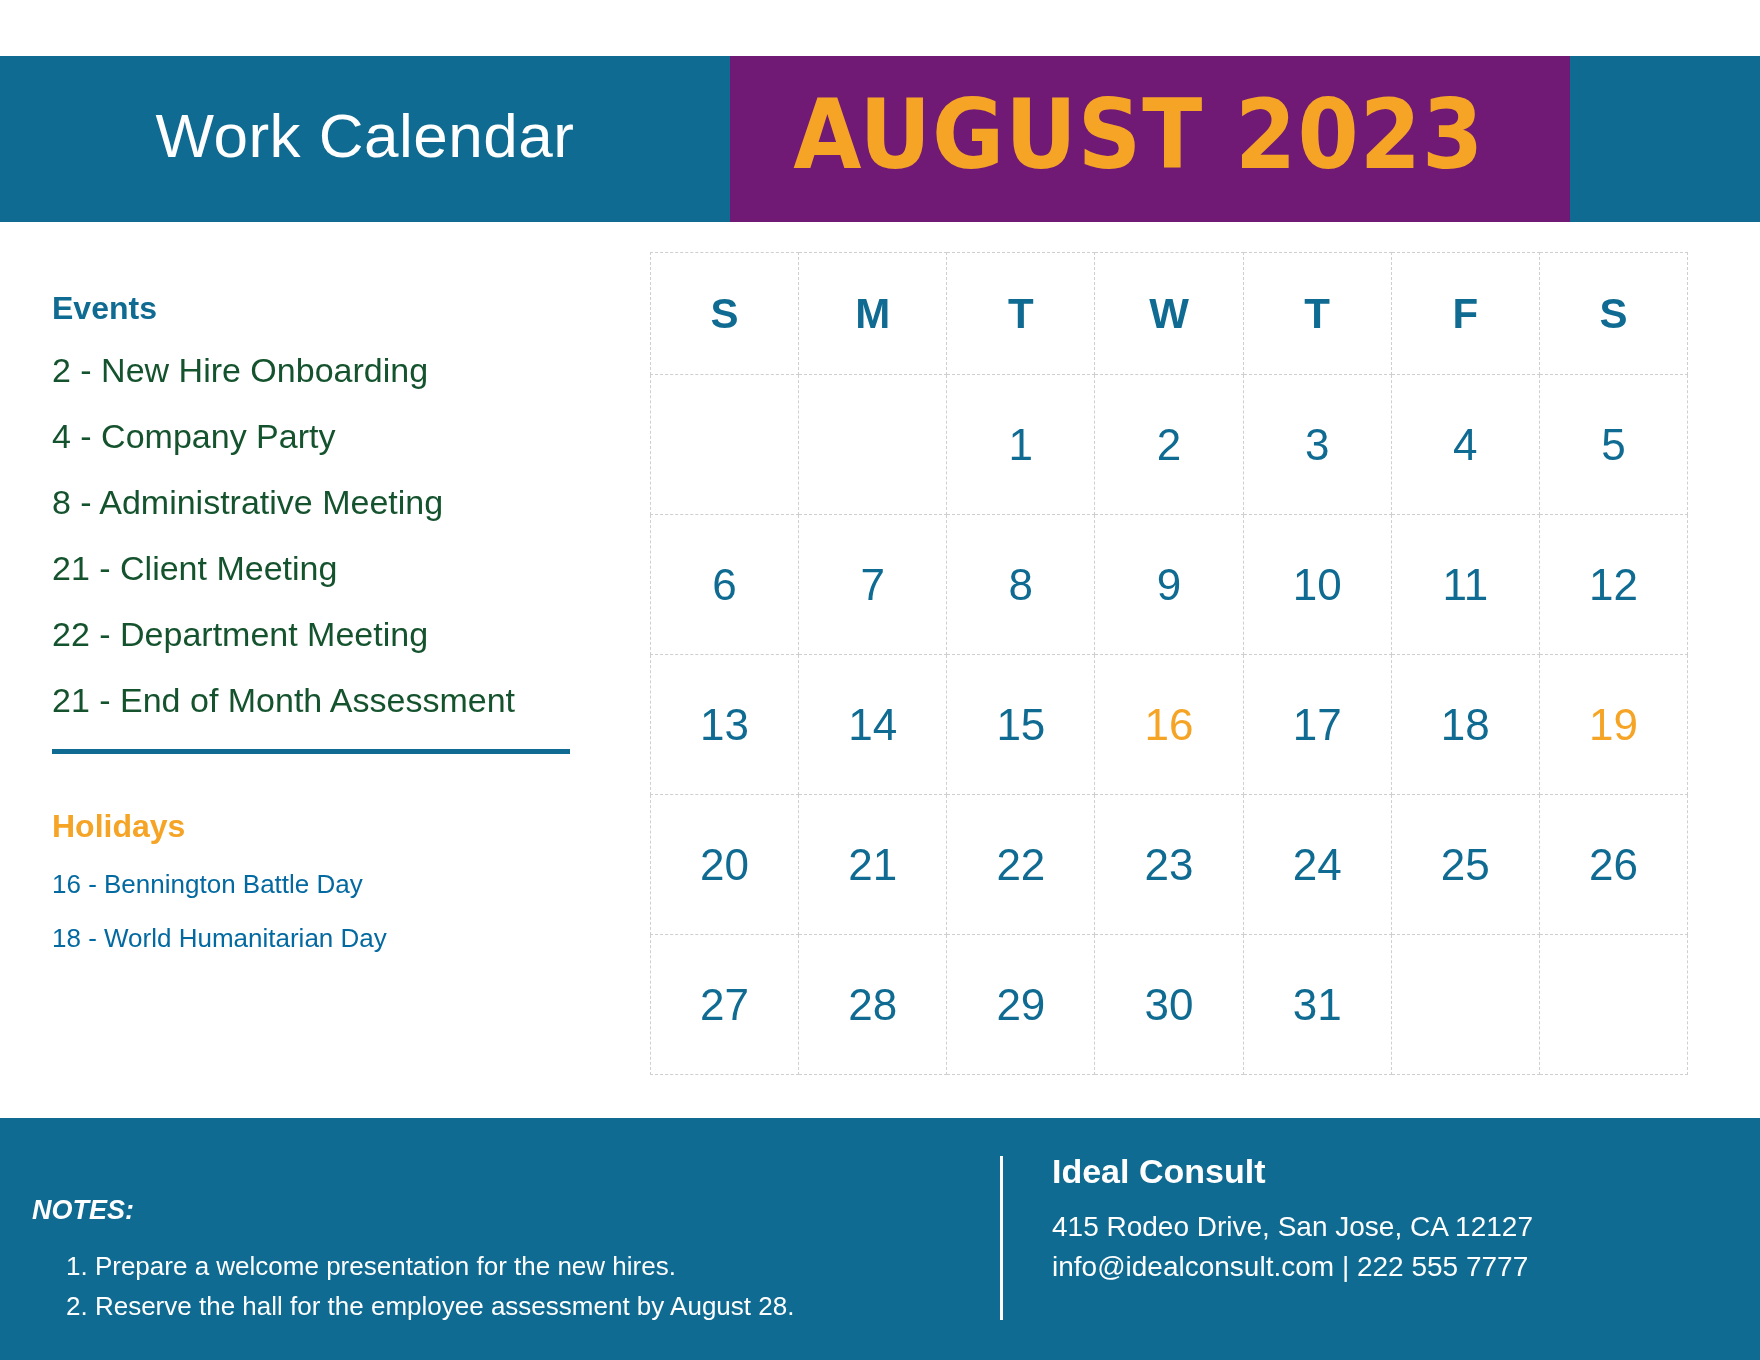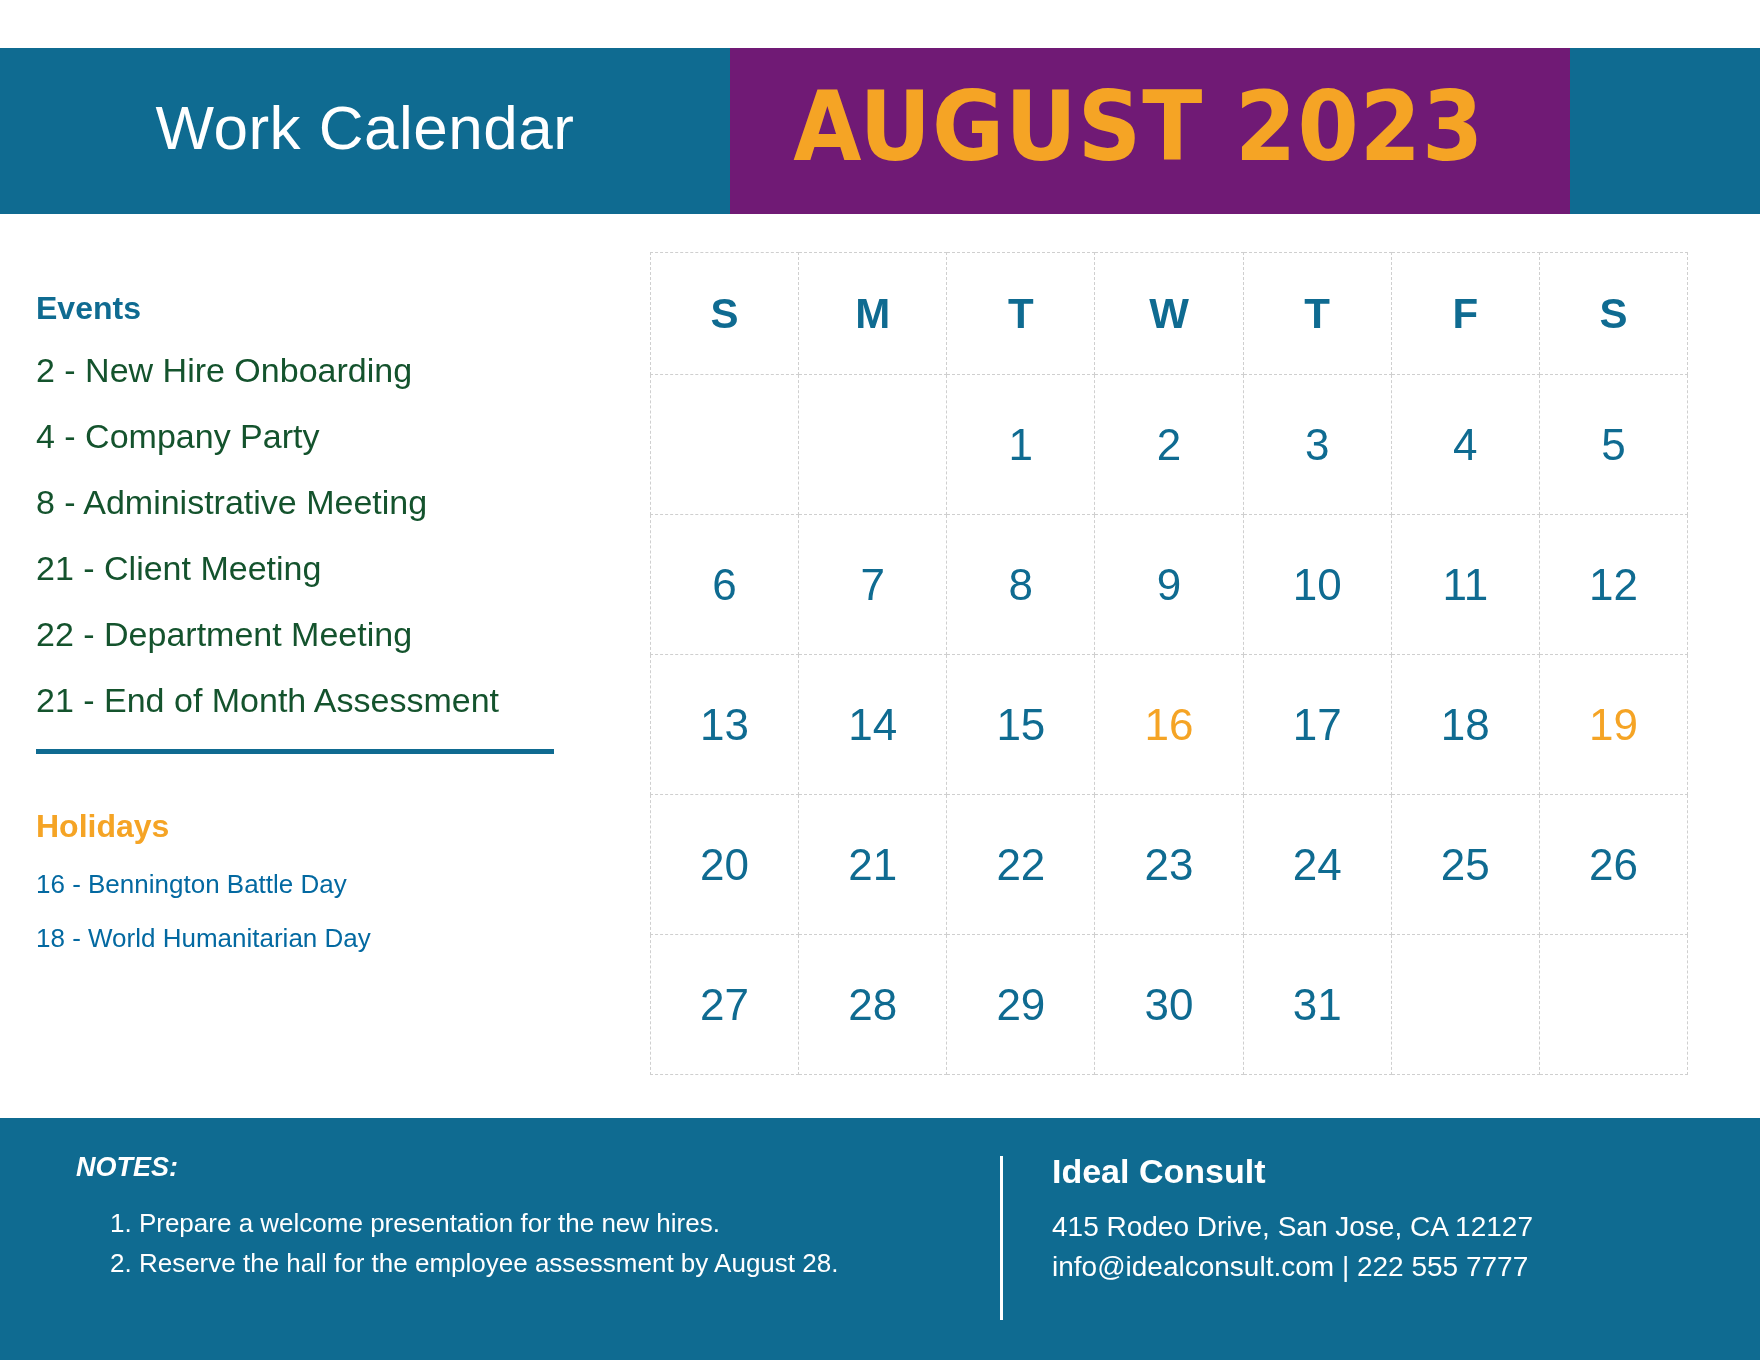--- a/index.html
+++ b/index.html
@@ -13,21 +13,21 @@
   .page {
     position: relative;
     width: 1760px;
     height: 1360px;
     background: #ffffff;
   }
 
   
   .header {
     position: absolute;
-    left: 0; top: 48px;
+    left: 0; top: 56px;
     width: 1760px; height: 166px;
     display: flex;
     align-items: stretch;
   }
   .header-title-band {
     width: 730px;
     background: #0f6b91;
     display: flex;
     align-items: center;
     justify-content: center;
@@ -62,21 +62,21 @@
     transform-origin: left center;
   }
   .header-right-cap {
     width: 190px;
     background: #0f6b91;
   }
 
   
   .left-col {
     position: absolute;
-    left: 36px; top: 290px;
+    left: 52px; top: 290px;
     width: 520px;
   }
   .section-heading {
     font-size: 32px;
     font-weight: 700;
     color: #0f6b91;
     margin-bottom: 26px;
   }
   .section-heading.holidays { color: #f5a425; }
   .event-list, .holiday-list {
@@ -136,22 +136,23 @@
   .footer {
     position: absolute;
     left: 0; bottom: 0;
     width: 1760px; height: 242px;
     background: #0f6b91;
     color: #ffffff;
     display: flex;
   }
   .footer-notes {
     width: 1000px;
-    padding: 34px 0 0 76px;
+    padding: 34px 0 0 32px;
     position: relative;
+    margin-top: 43px;
   }
   .notes-title {
     font-size: 27px;
     font-weight: 700;
     font-style: italic;
     margin-bottom: 20px;
   }
   .notes-list {
     margin-left: 34px;
   }

